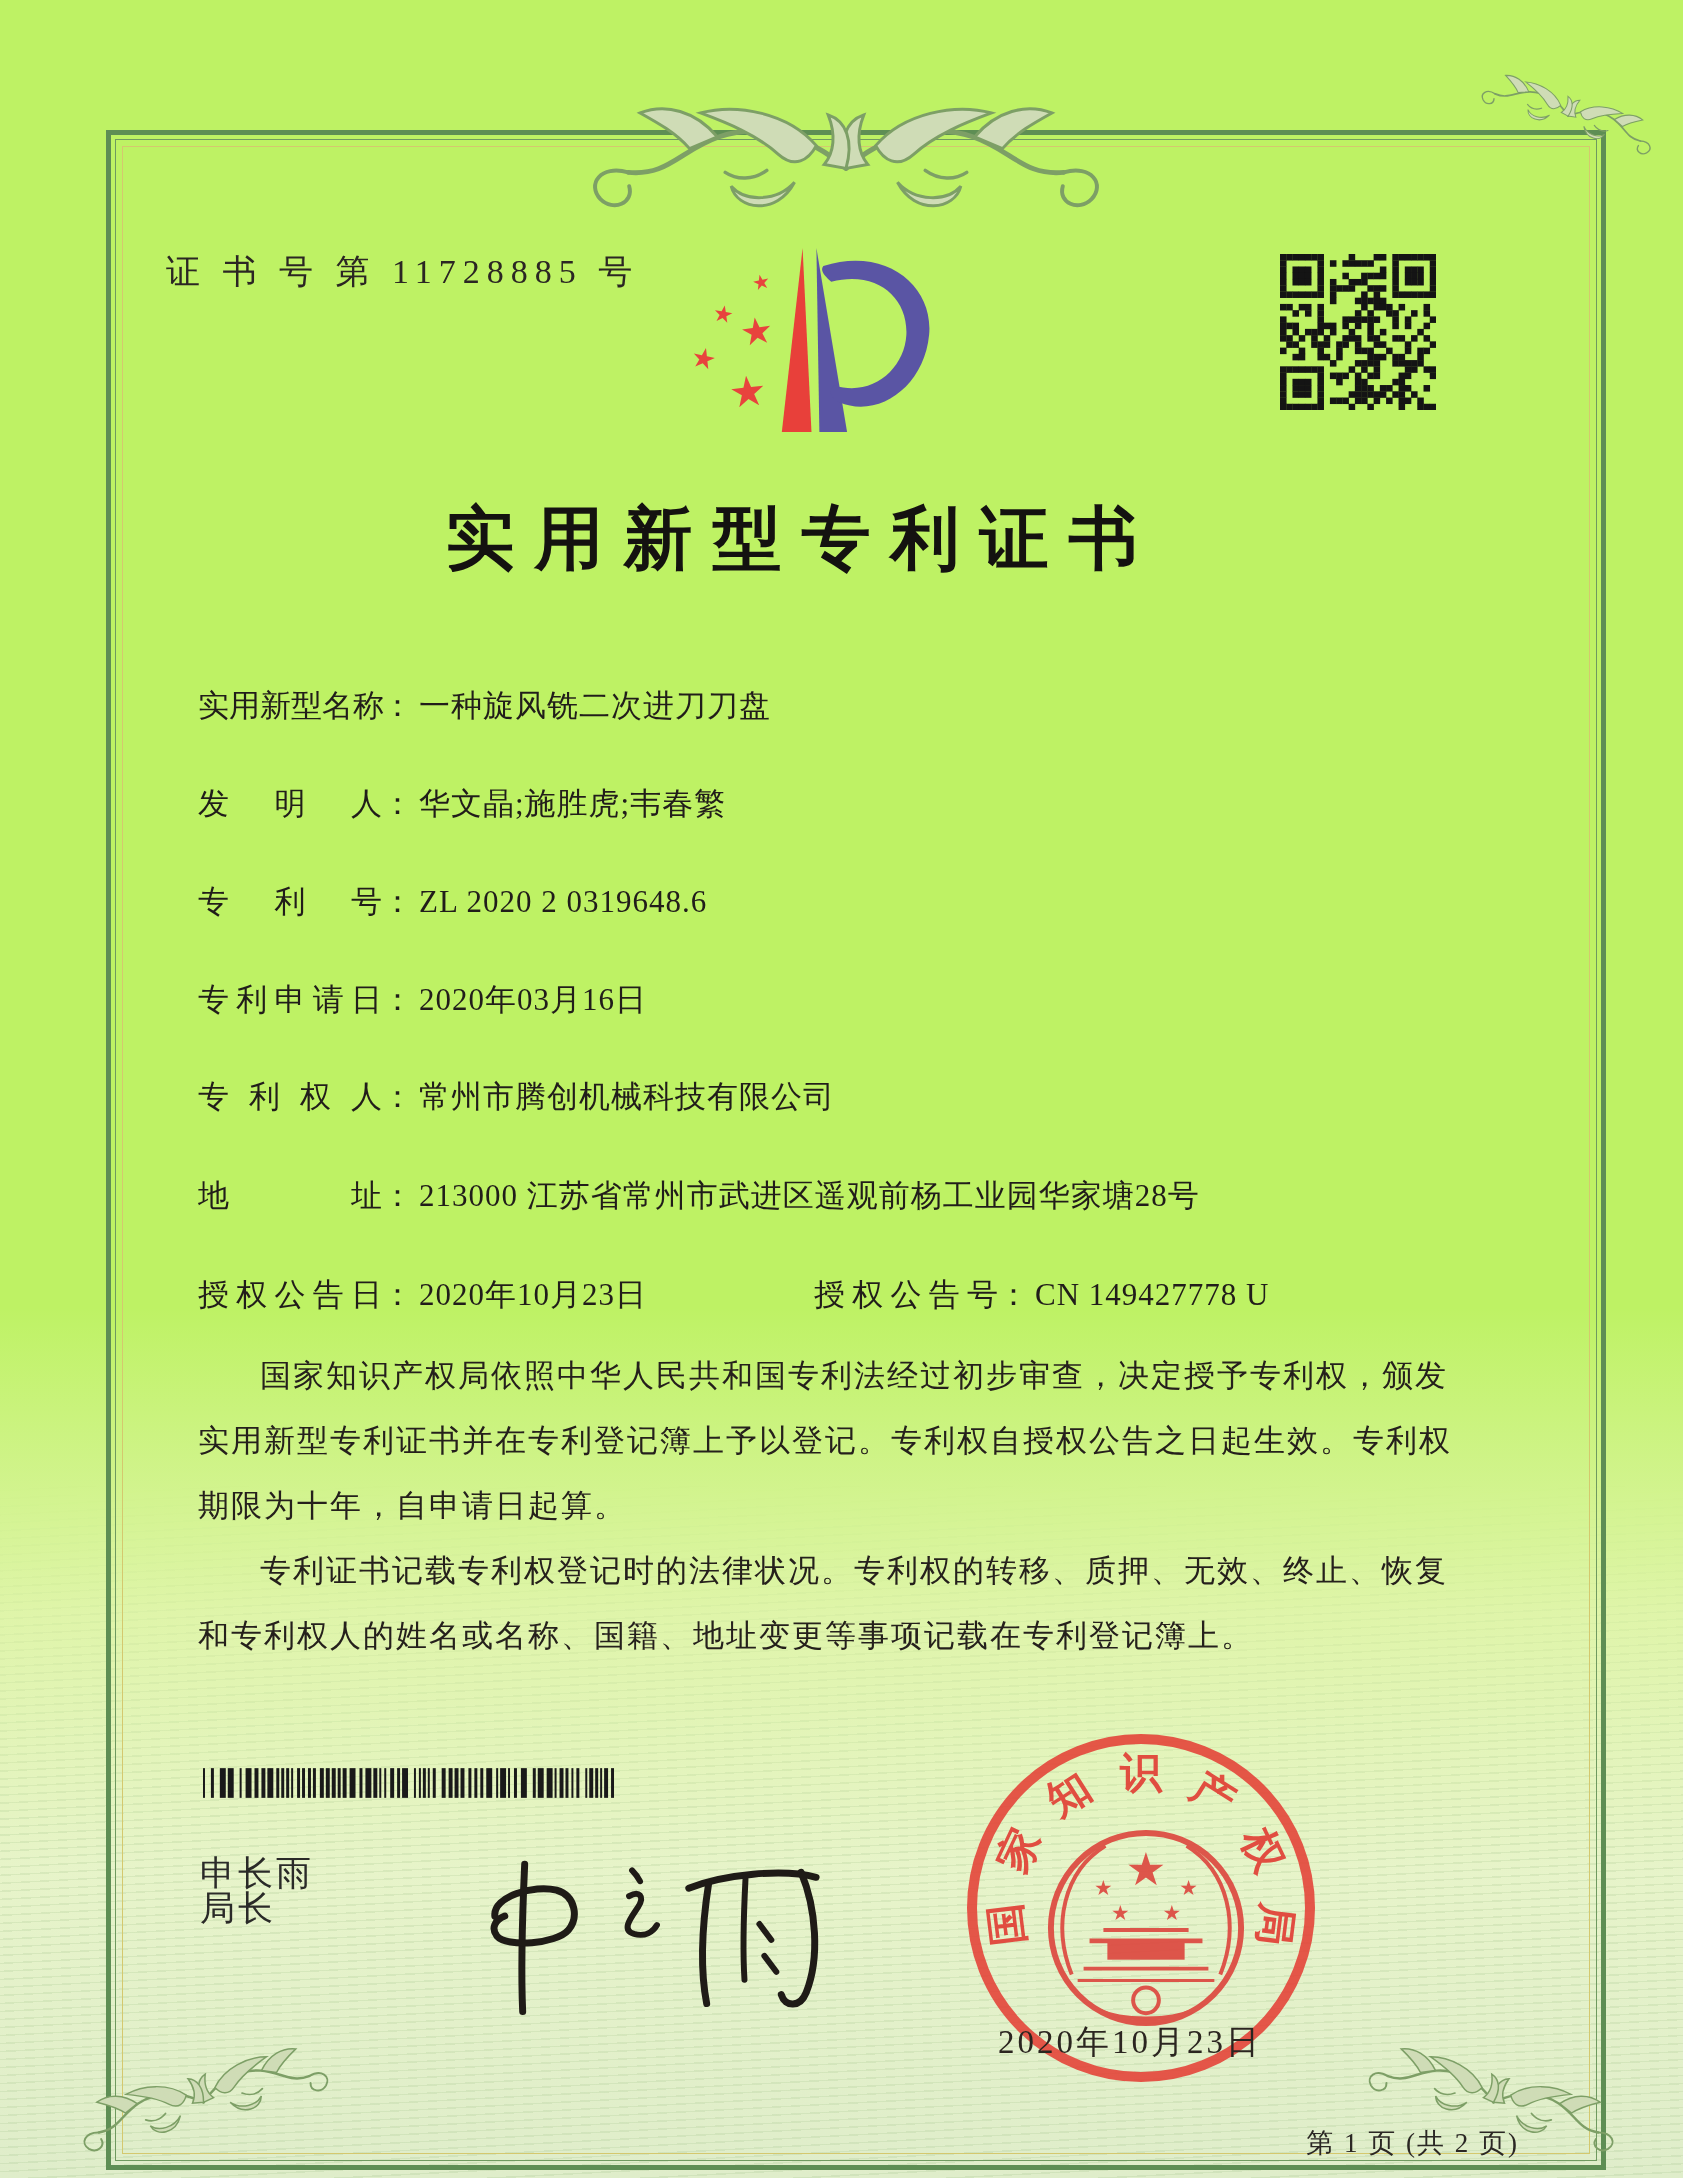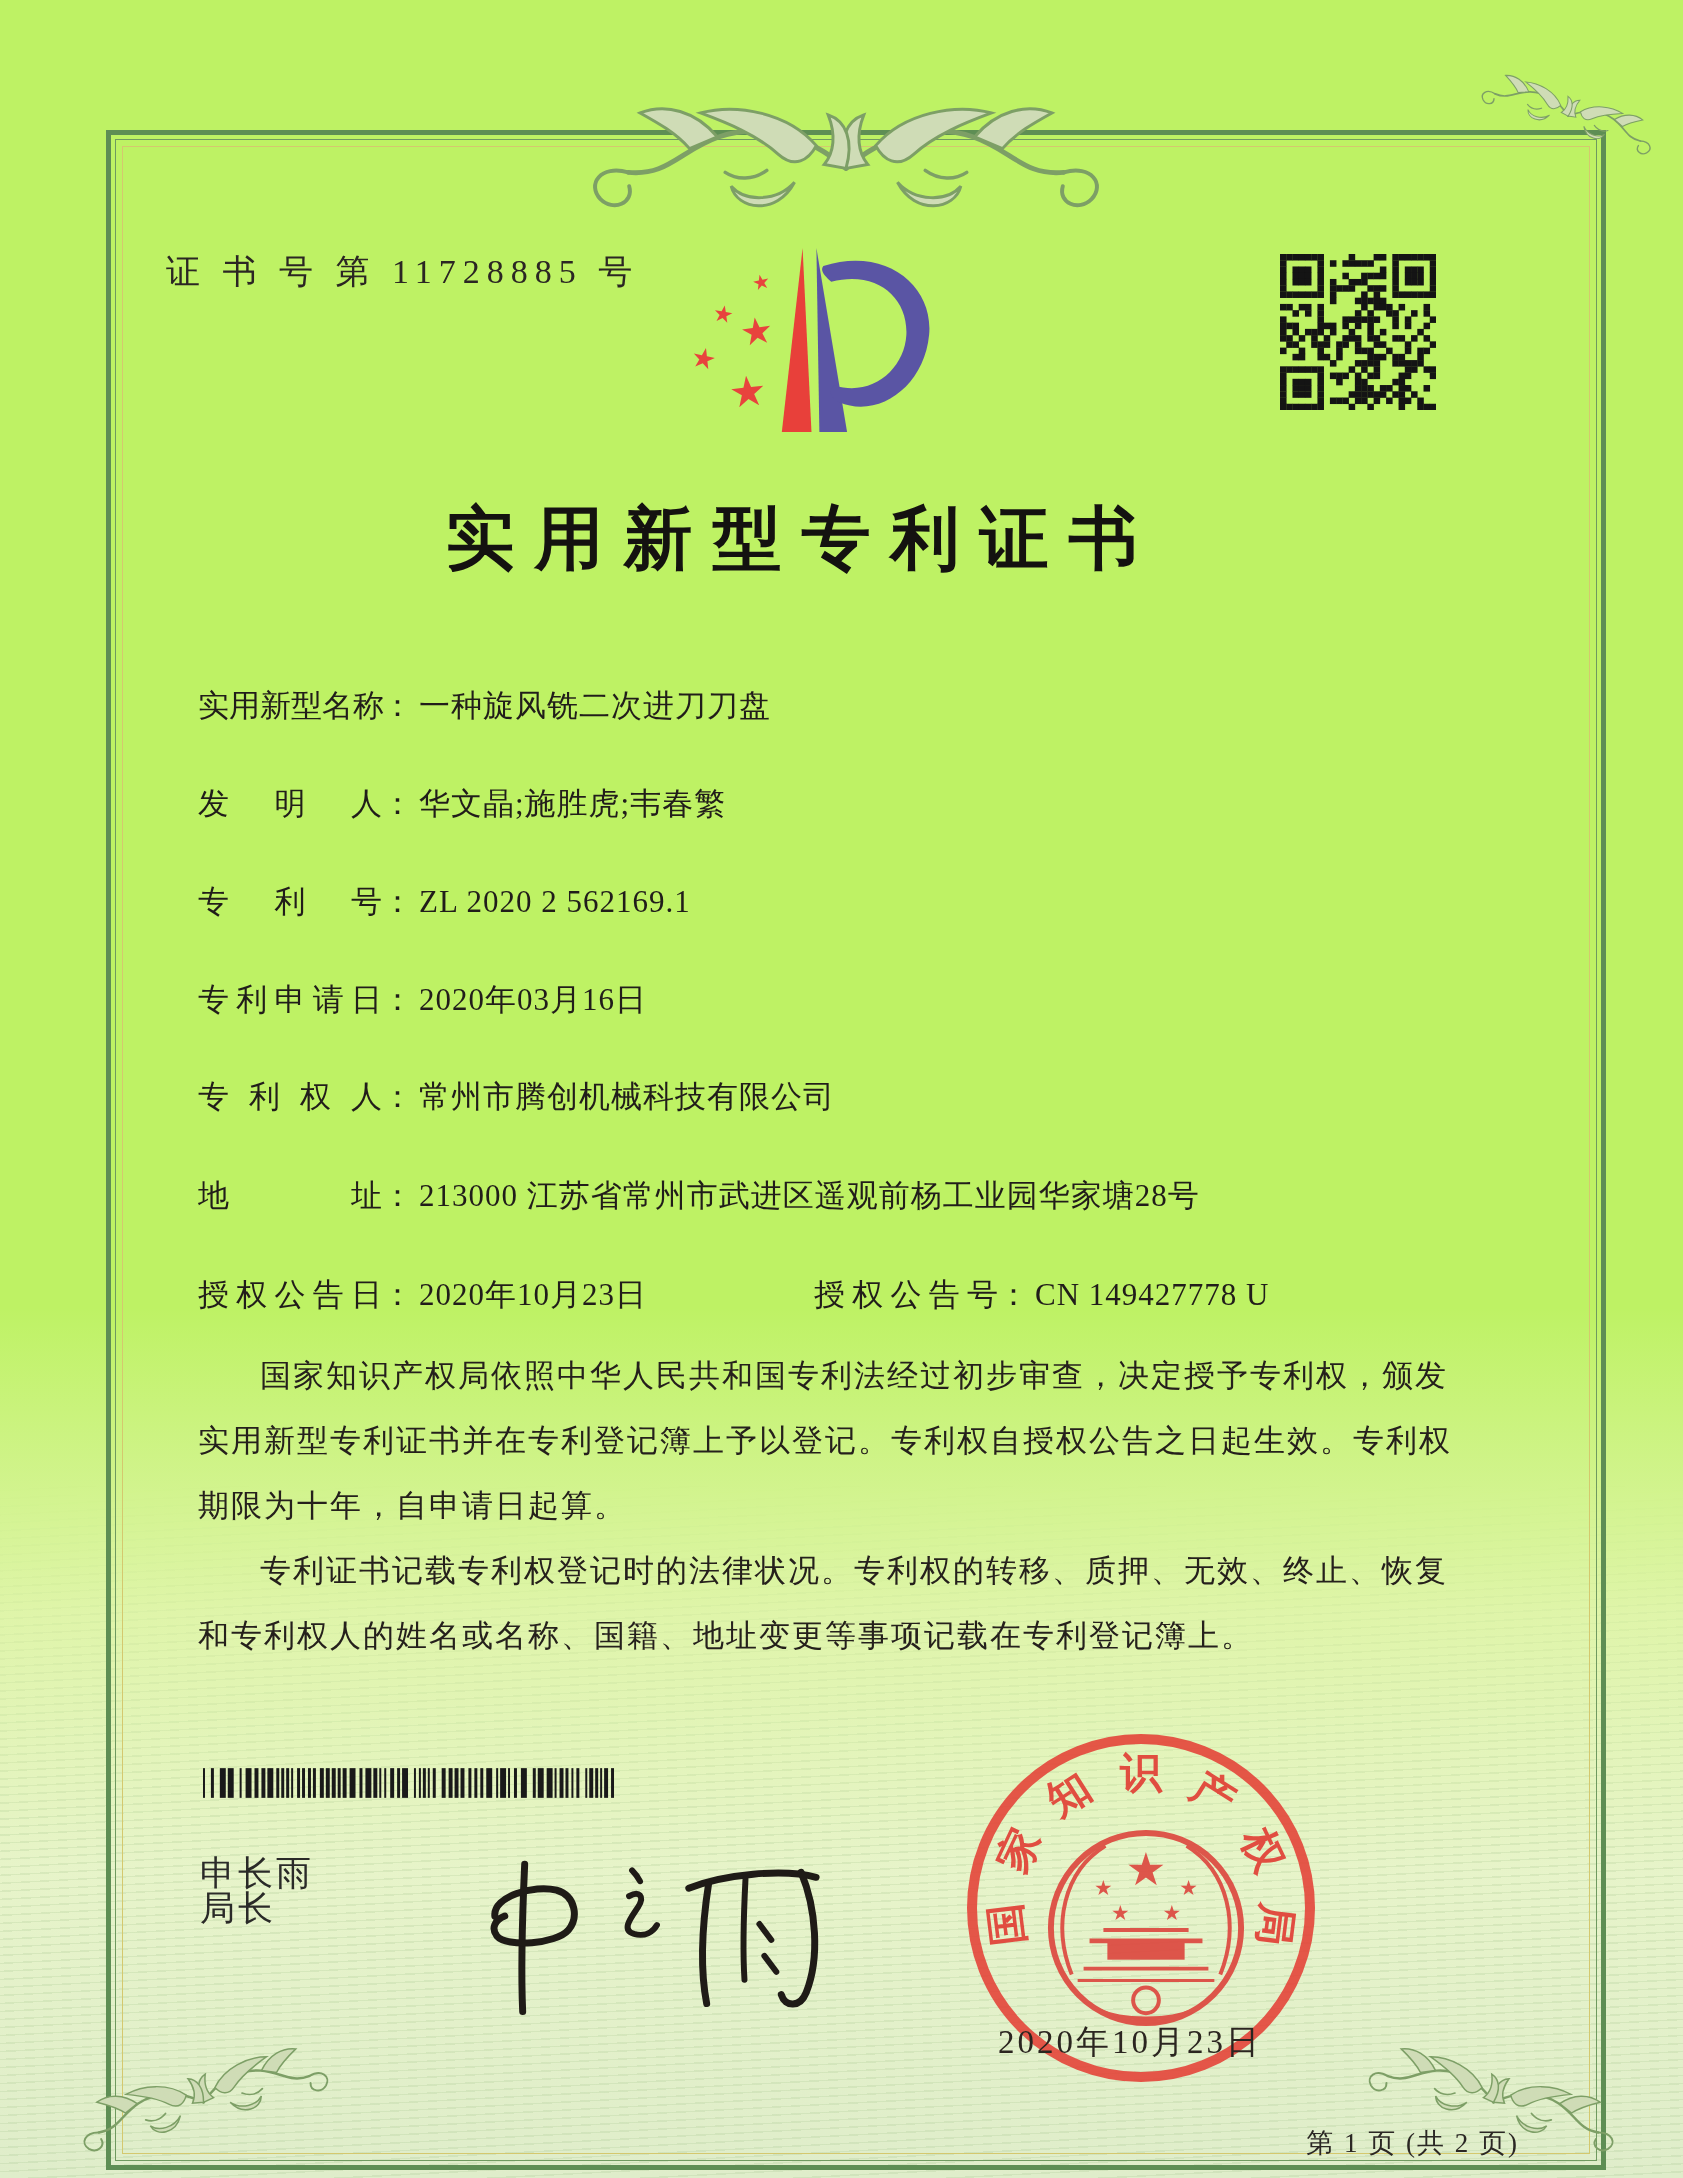--- a/index.html
+++ b/index.html
@@ -456,21 +456,21 @@
 
   <div class="title">实用新型专利证书</div>
 
   <div class="row" style="top:684px">
     <span class="flabel">实用新型名称</span><span class="colon">：</span><span class="fvalue">一种旋风铣二次进刀刀盘</span>
   </div>
   <div class="row" style="top:782px">
     <span class="flabel">发明人</span><span class="colon">：</span><span class="fvalue">华文晶;施胜虎;韦春繁</span>
   </div>
   <div class="row" style="top:880px">
-    <span class="flabel">专利号</span><span class="colon">：</span><span class="fvalue">ZL 2020 2 562169.1</span>
+    <span class="flabel">专利号</span><span class="colon">：</span><span class="fvalue">ZL 2020 2 0319648.6</span>
   </div>
   <div class="row" style="top:978px">
     <span class="flabel">专利申请日</span><span class="colon">：</span><span class="fvalue">2020年03月16日</span>
   </div>
   <div class="row" style="top:1075px">
     <span class="flabel">专利权人</span><span class="colon">：</span><span class="fvalue">常州市腾创机械科技有限公司</span>
   </div>
   <div class="row" style="top:1174px">
     <span class="flabel">地址</span><span class="colon">：</span><span class="fvalue">213000 江苏省常州市武进区遥观前杨工业园华家塘28号</span>
   </div>

